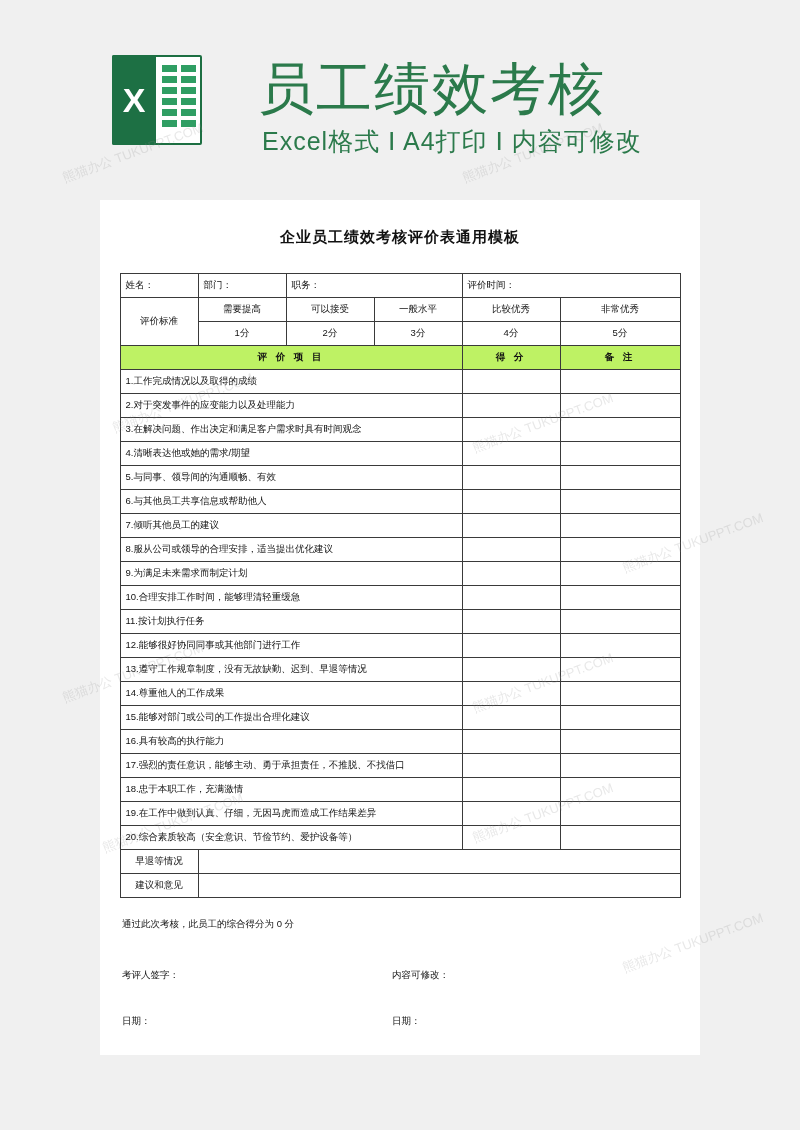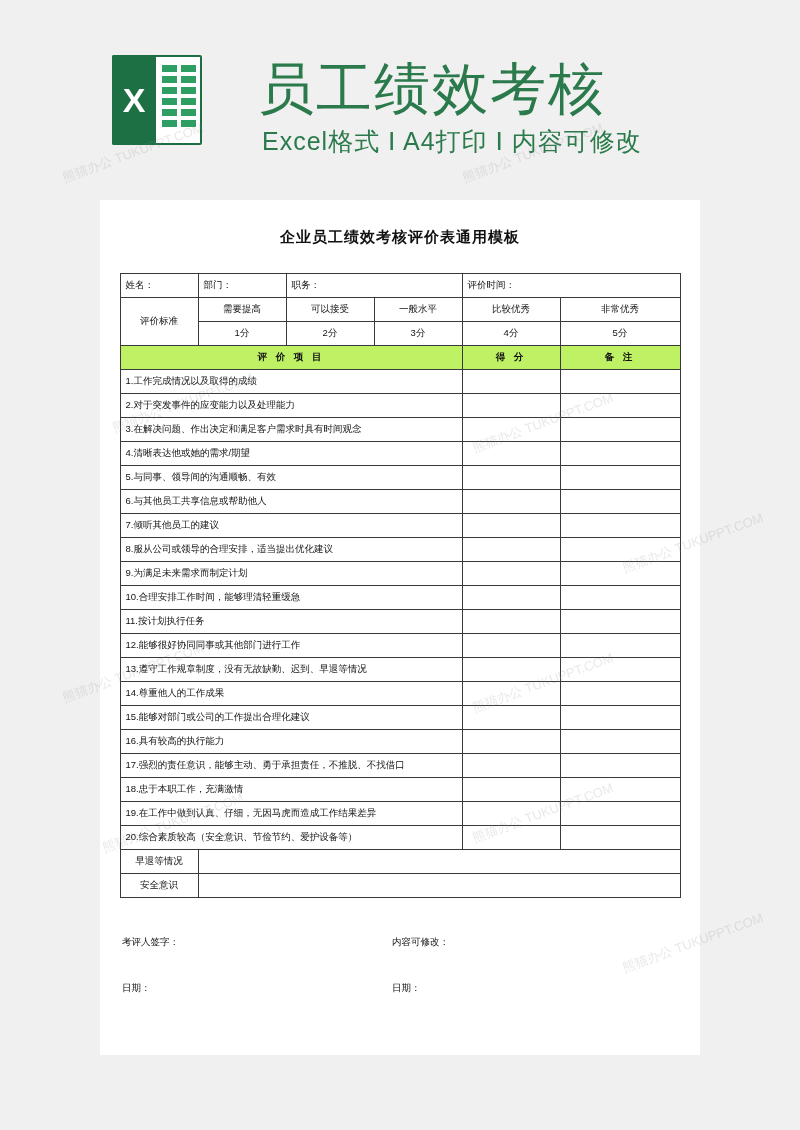--- a/index.html
+++ b/index.html
@@ -261,26 +261,27 @@
         <td></td>
         <td></td>
       </tr>
 
       <tr class="tall">
         <td class="lbl">早退等情况</td>
         <td colspan="5"></td>
       </tr>
 
       <tr class="tall">
-        <td class="lbl">安全意识</td>
+        <td class="lbl">建议和意见</td>
         <td colspan="5"></td>
       </tr>
     </tbody>
   </table>
 
+  <div class="summary">通过此次考核，此员工的综合得分为 0 分</div>
 
   <div class="sign-row">
     <span class="l">考评人签字：</span>
     <span class="r">内容可修改：</span>
   </div>
   <div class="sign-row2">
     <span class="l">日期：</span>
     <span class="r">日期：</span>
   </div>
 </div>

